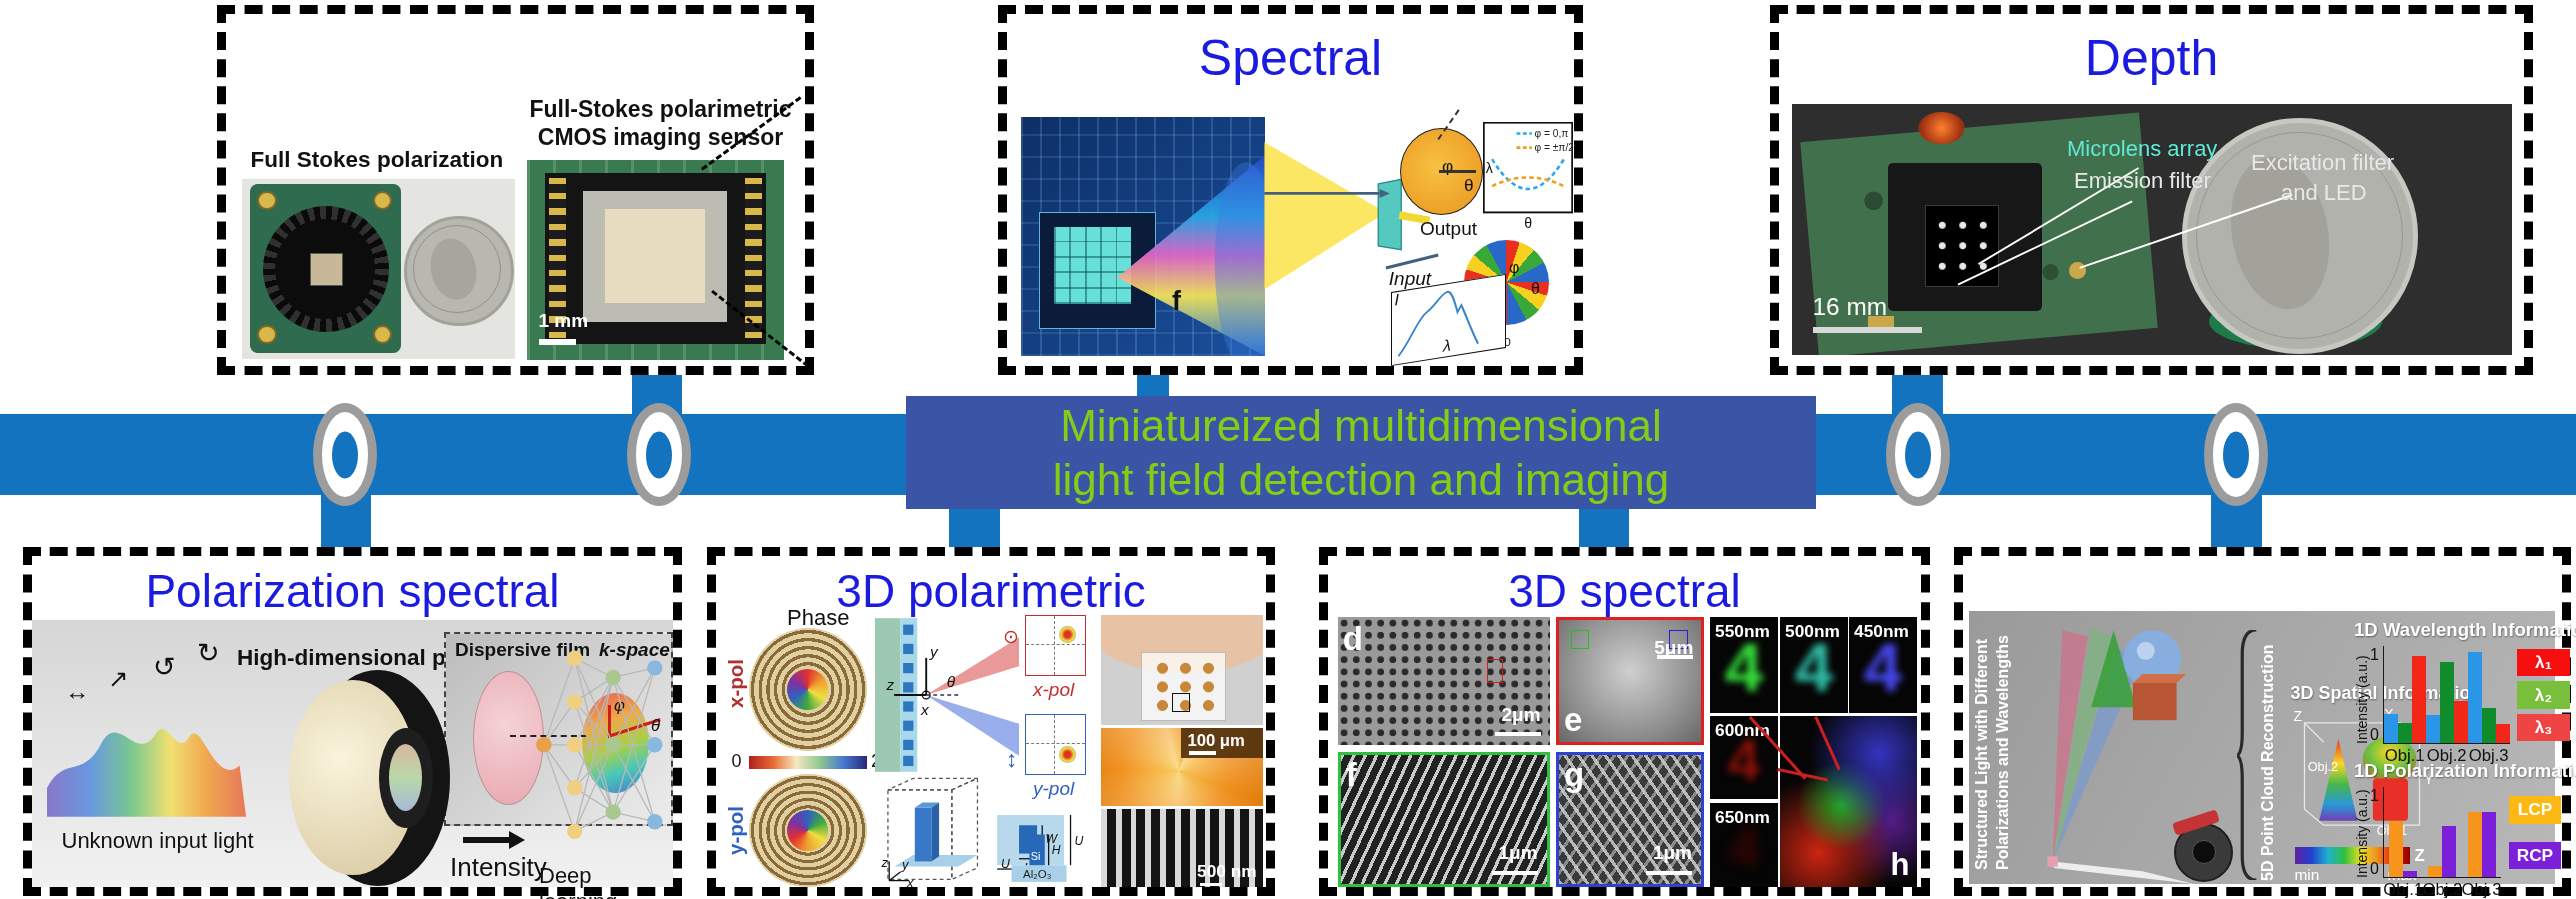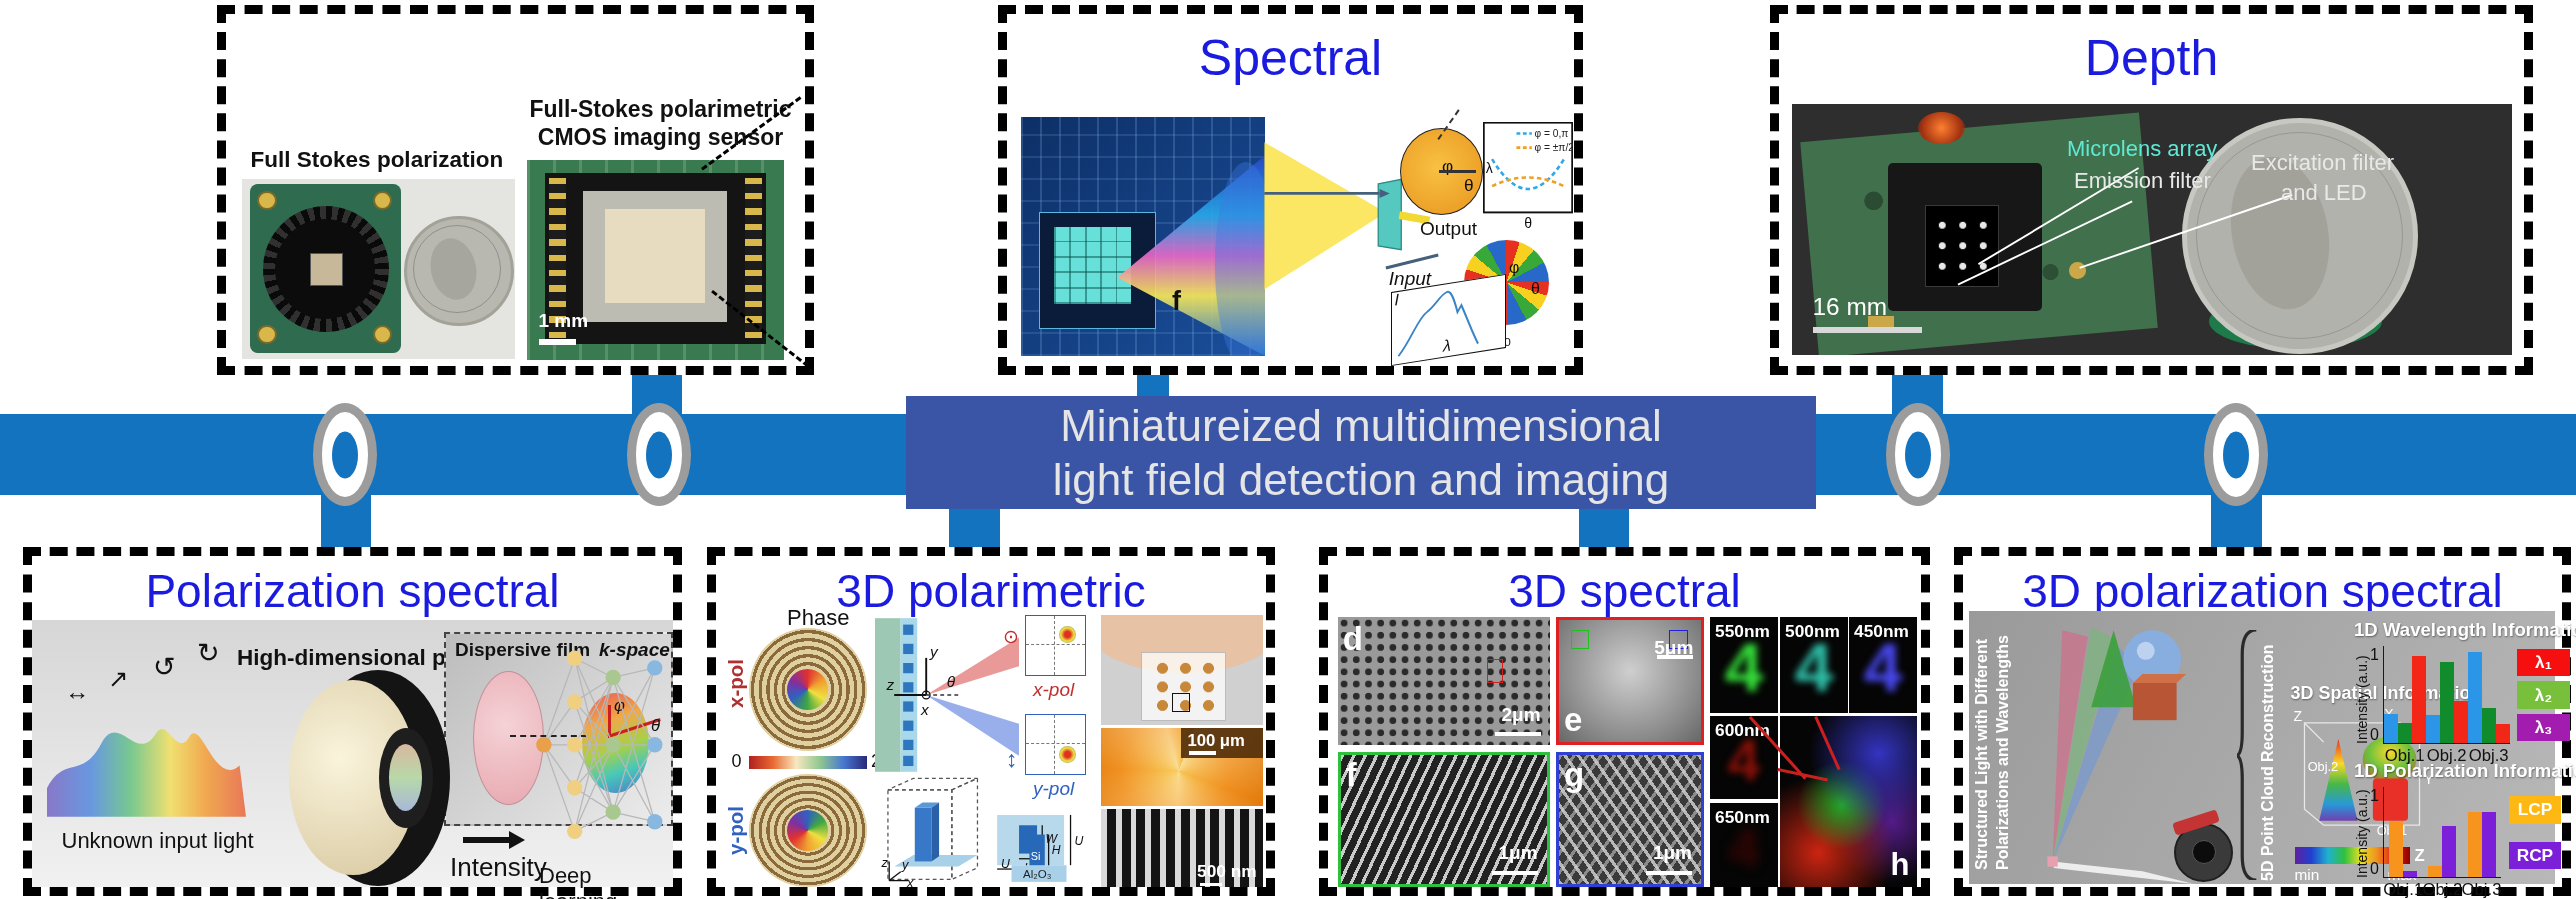--- a/index.html
+++ b/index.html
@@ -1,21 +1,21 @@
 <!DOCTYPE html>
 <html style="font-size:10.3px"><head>
 <meta charset="utf-8">
 <style>
   html,body{margin:0;padding:0;background:#fff;}
   body{width:2576px;height:900px;position:relative;font-family:"Liberation Sans",sans-serif;overflow:hidden;}
   .abs{position:absolute;}
   .canvas{position:absolute;left:0;top:0;width:2576px;height:900px;background:#fff;}
   .band{position:absolute;left:0;top:414px;width:2576px;height:81px;background:#1373be;}
   .stub{position:absolute;background:#1373be;}
-  .banner{position:absolute;left:906px;top:396px;width:910px;height:113px;background:#3b55a6;color:#e5e5e5;
+  .banner{position:absolute;left:906px;top:396px;width:910px;height:113px;background:#3b55a6;color:#84cc16;
           display:flex;flex-direction:column;justify-content:center;text-align:center;font-size:44px;line-height:54px;}
   .ring{position:absolute;top:403px;width:64px;height:103px;border:9.6px solid #9c9c9c;border-radius:50%;background:#fff;box-sizing:border-box;}
   .ring .core{position:absolute;left:50%;top:50%;width:26px;height:47px;transform:translate(-50%,-50%);background:#1373be;border-radius:50%;}
   .panel{position:absolute;border:9px dashed #000;background:#fff;box-sizing:border-box;}
   .ptitle{position:absolute;left:0;width:100%;text-align:center;color:#1b1be0;}
   .t-top{top:15.4px;font-size:50px;}
   .t-bot{top:7.7px;font-size:46px;}
   .lbl{position:absolute;color:#111;}
   .b{font-weight:bold;}
   .vtext{writing-mode:vertical-rl;transform:rotate(180deg);}
@@ -413,21 +413,20 @@
     </div>
     <div class="fluor" style="left:452px;top:160px;width:137px;height:171px;background-color:#050505;background-image:radial-gradient(circle at 72% 22%,rgba(60,60,225,.85),transparent 42%),radial-gradient(circle at 45% 52%,rgba(30,185,40,.9),transparent 38%),radial-gradient(circle at 28% 80%,rgba(225,40,18,.9),transparent 45%),radial-gradient(circle at 82% 62%,rgba(125,40,205,.65),transparent 40%);">
       <div class="semlab" style="right:7.7px;bottom:3.8px;font-size:31px;">h</div>
     </div>
     <div class="redline" style="left:423px;top:160px;width:83px;transform:rotate(48deg);"></div>
     <div class="redline" style="left:489px;top:160px;width:58px;transform:rotate(66deg);"></div>
     <div class="redline" style="left:450px;top:212px;width:51px;transform:rotate(12deg);"></div>
   </div>
 
   <div class="panel" style="left:1954px;top:547px;width:617px;height:349px;">
-    <div class="ptitle t-bot">3D polarization spectral</div>
     <div class="abs" style="left:6.4px;top:55px;width:586px;height:273px;background:linear-gradient(120deg,#9a9a9a,#b8b8b8);overflow:hidden;">
       <div class="lbl b vtext" style="left:3.8px;top:15.4px;height:244px;color:#fff;font-size:16px;">Structured Light with Different</div>
       <div class="lbl b vtext" style="left:24.4px;top:15.4px;height:244px;color:#fff;font-size:16px;">Polarizations and Wavelengths</div>
       <svg class="abs" style="left:45px;top:0;" width="180" height="273" viewBox="0 0 280 425">
         <polygon points="60,390 75,30 115,40" fill="rgba(230,90,130,.5)"></polygon>
         <polygon points="60,390 120,25 160,45" fill="rgba(110,190,110,.5)"></polygon>
         <polygon points="60,390 160,55 195,85" fill="rgba(100,150,230,.5)"></polygon>
         <polygon points="60,390 200,405 280,425 62,400" fill="rgba(255,255,255,.8)"></polygon>
         <rect x="52" y="382" width="16" height="16" fill="#e8a0b0"></rect>
         <polygon points="120,150 155,30 190,150" fill="rgba(60,160,60,.9)"></polygon>
@@ -501,21 +500,21 @@
             <div class="group">
               <div class="bar" style="height: 94%; background: rgb(43, 150, 232);"></div>
               <div class="bar" style="height: 36%; background: rgb(16, 140, 44);"></div>
               <div class="bar" style="height: 20%; background: rgb(242, 39, 24);"></div>
               <div class="xlab">Obj.3</div>
             </div>
           </div>
         <div class="legend">
             <div class="chip" style="background: rgb(245, 15, 15);">λ₁</div>
             <div class="chip" style="background: rgb(120, 192, 60);">λ₂</div>
-            <div class="chip" style="background: #a21caf;">λ₃</div>
+            <div class="chip" style="background: #ef4444;">λ₃</div>
           </div>
       </div>
     </div>
     <div class="chart" style="left:391px;top:204px;width:207px;">
       <div class="ctitle">1D Polarization Information</div>
       <div class="crow">
         <div class="ylab vtext">Intensity (a.u.)</div>
         <div class="yticks">
           <span>1</span>
           <span>0</span>

